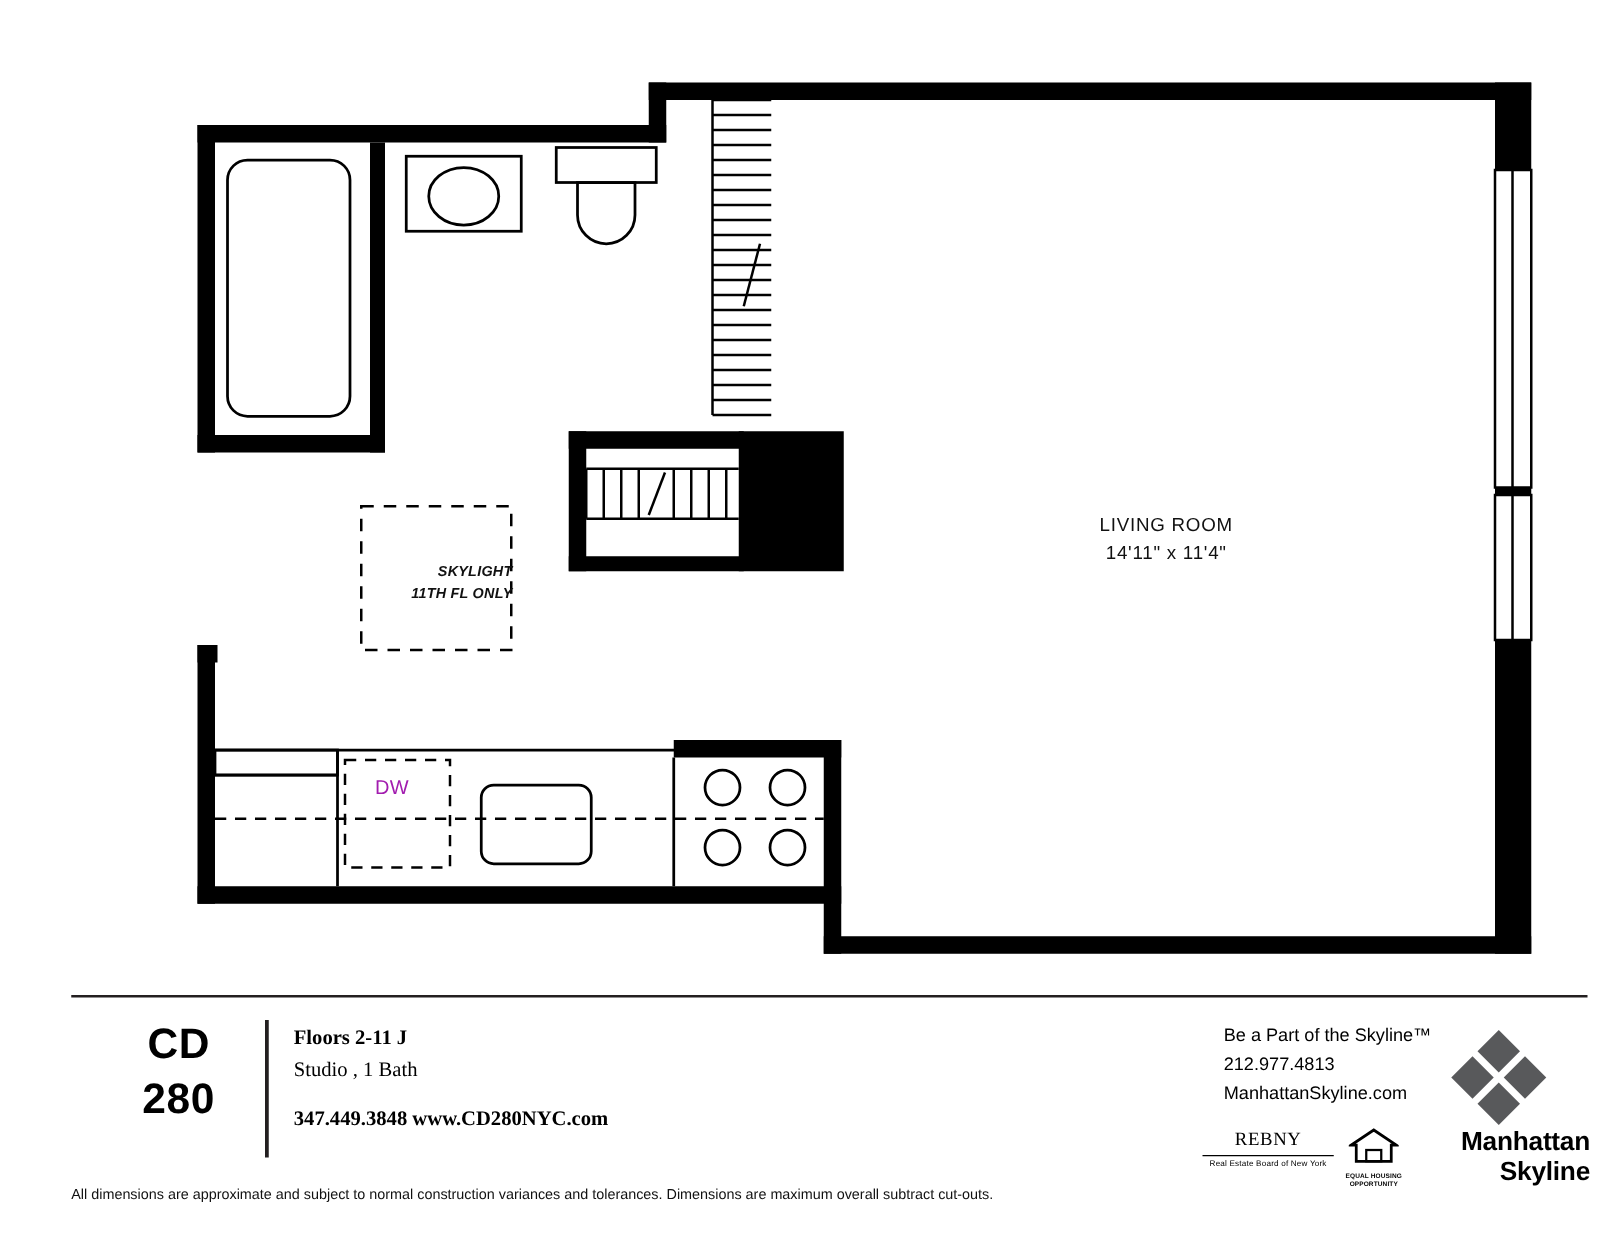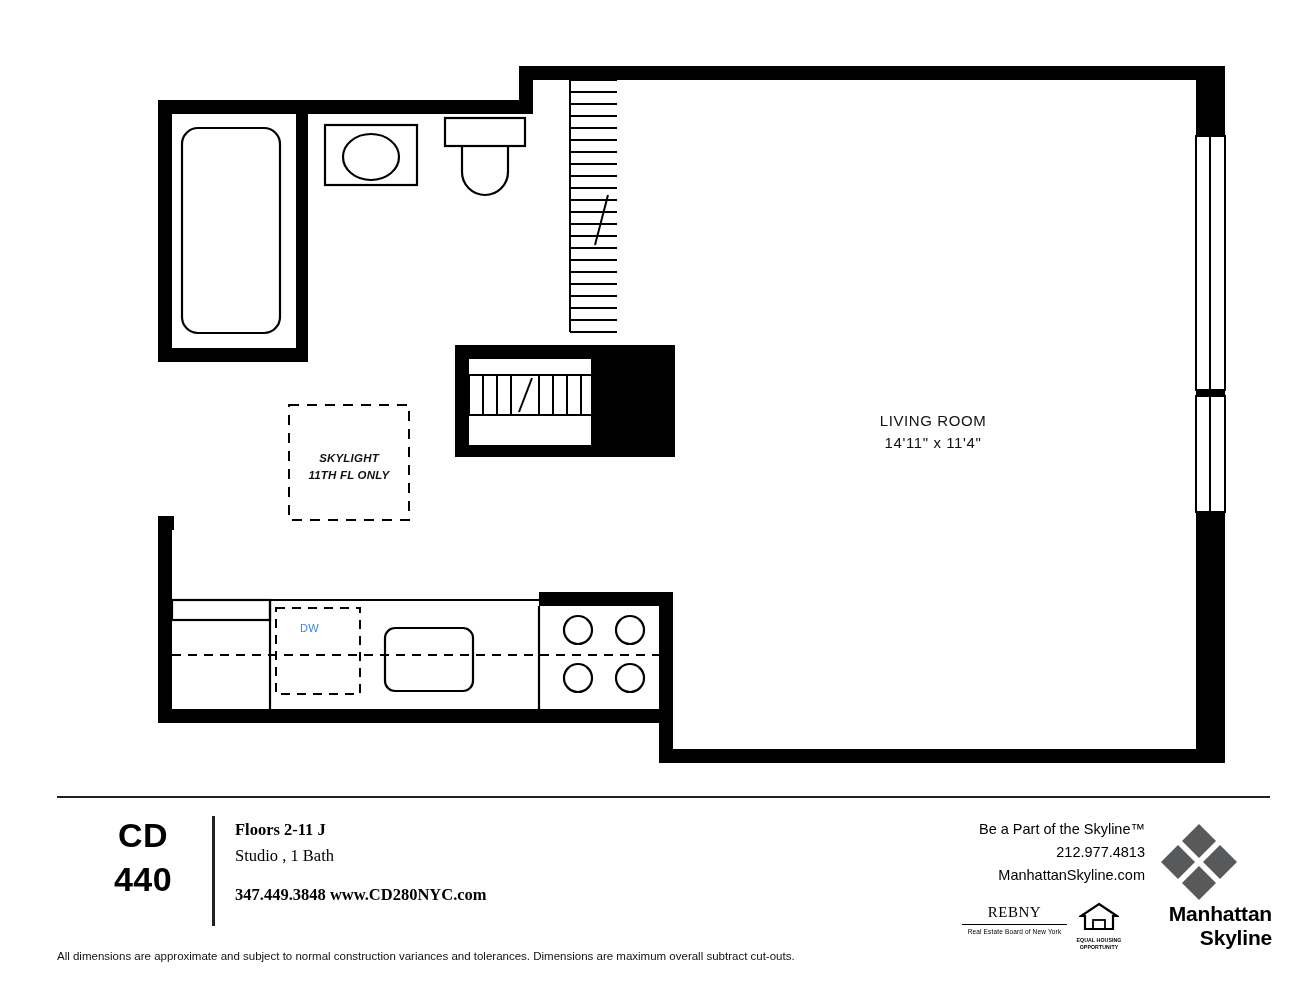--- a/index.html
+++ b/index.html
@@ -45,35 +45,35 @@
     color: #111;
     white-space: nowrap;
   }
   .room-label .dims {
     display: block;
     font-size: 15px;
   }
 
   .skylight-label {
     position: absolute;
-    text-align: center;
+    text-align: right;
     font-size: 11.5px;
     font-style: italic;
     font-weight: bold;
     line-height: 1.5;
     letter-spacing: 0.2px;
     color: #111;
     white-space: nowrap;
   }
 
   .dw-label {
     position: absolute;
-    font-size: 11px;
+    font-size: 16px;
     letter-spacing: 0.3px;
-    color: #3b82f6;
+    color: #a21caf;
   }
 
   
   #footer {
     position: absolute;
     left: 0;
     top: 790px;
     width: 1294px;
     height: 210px;
     margin-left: 16px;
@@ -120,21 +120,20 @@
     font-weight: bold;
   }
   #address-block .gap {
     height: 14px;
   }
 
   #contact-block {
     position: absolute;
     right: 165px;
     top: 28px;
-    text-align: right;
     font-size: 14.5px;
     line-height: 1.6;
   }
 
   #brand-block {
     position: absolute;
     right: 38px;
     top: 32px;
     width: 118px;
     text-align: left;
@@ -347,21 +346,21 @@
 
     <div class="dw-label" style="left:300px; top:622px;">DW</div>
   </div>
 
   <div id="footer">
 
     <div id="footer-rule"></div>
 
     <div id="logo-cd280">
       <div>CD</div>
-      <div>440</div>
+      <div>280</div>
     </div>
 
     <div id="divider-vertical"></div>
 
     <div id="address-block">
       <div class="line-bold">Floors 2-11 J</div>
       <div>Studio , 1 Bath</div>
       <div class="gap"></div>
       <div class="line-bold">347.449.3848 www.CD280NYC.com</div>
     </div>

